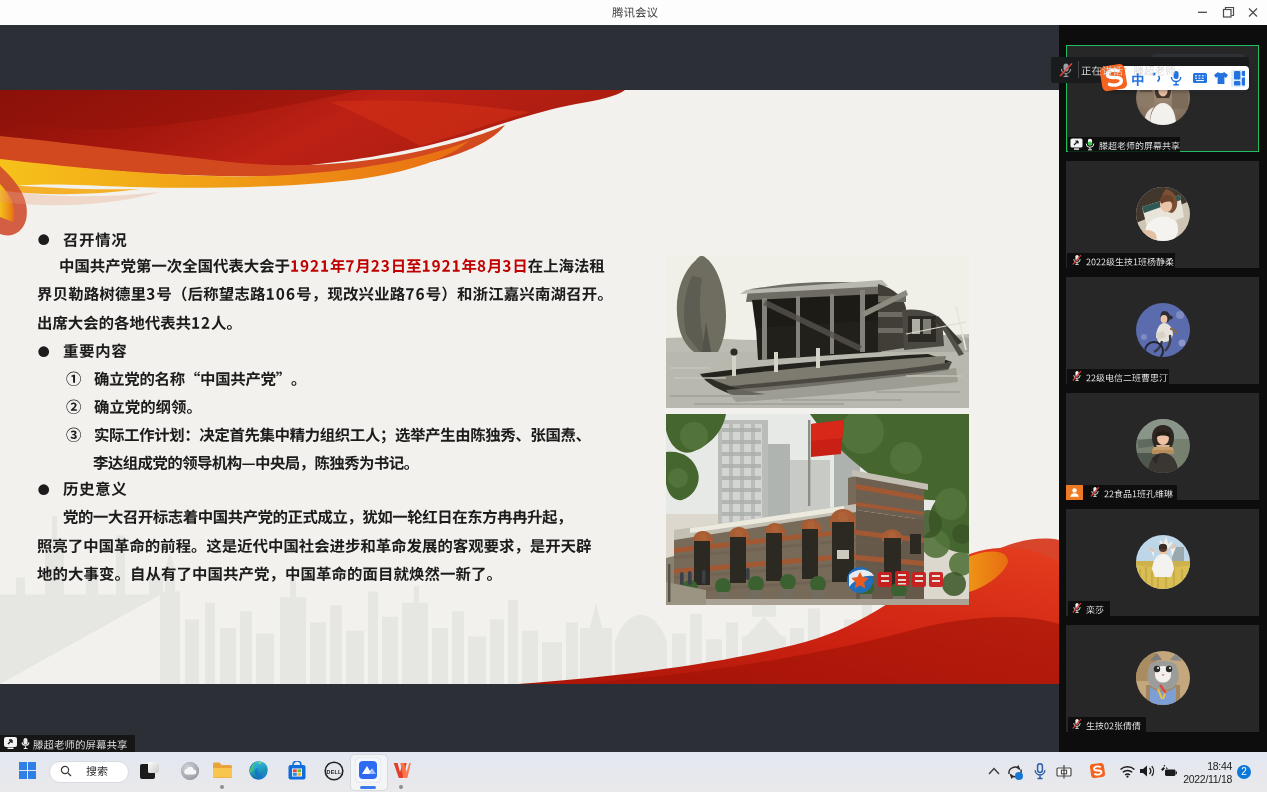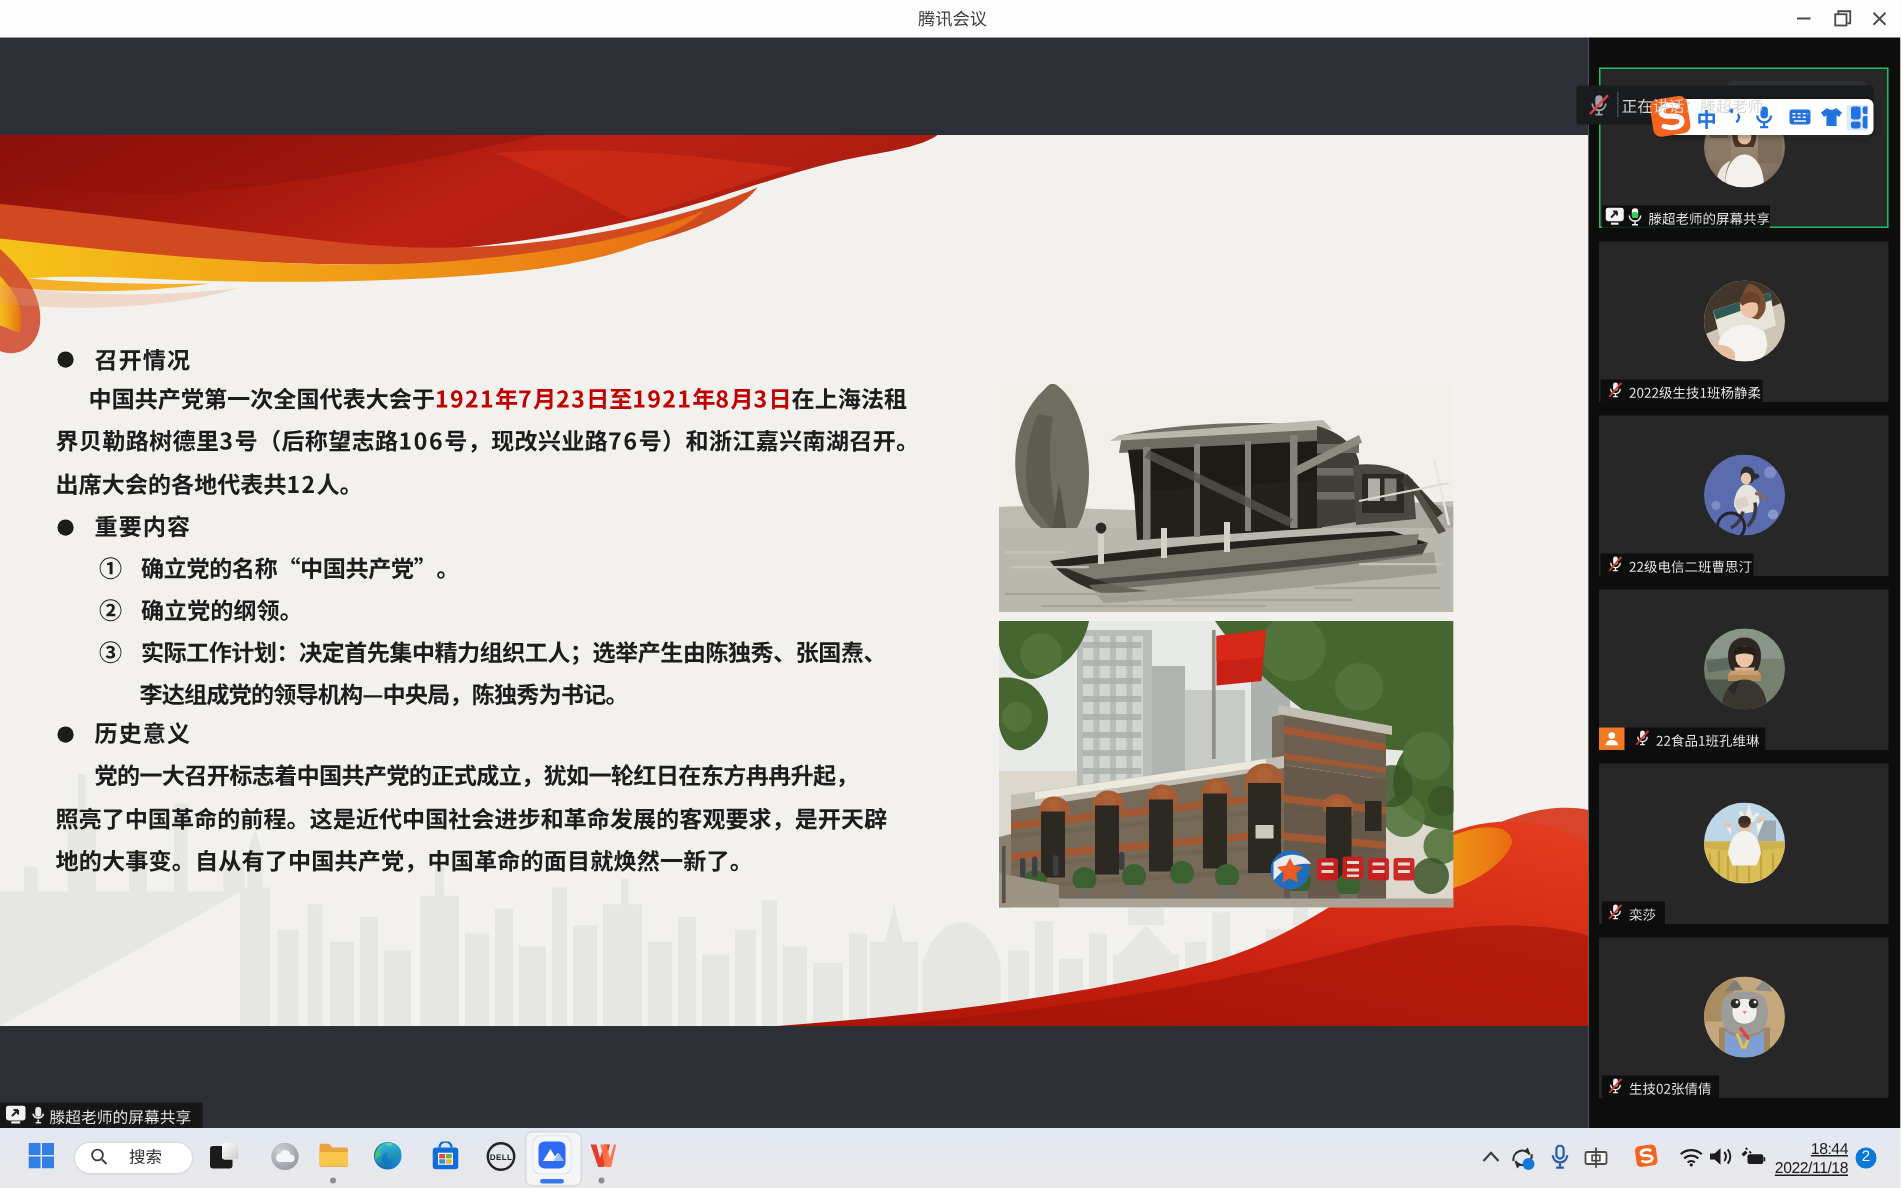--- a/index.html
+++ b/index.html
@@ -1267,21 +1267,21 @@
   <path d="M1 5 h3 l4 -3.5 v11 l-4 -3.5 h-3 z" fill="#1c1c1c"></path>
   <path d="M10.5 4 a4.5 4.5 0 0 1 0 6 M12.8 2.2 a7.5 7.5 0 0 1 0 9.6" stroke="#1c1c1c" stroke-width="1.3" fill="none"></path>
 </svg>
 <svg class="abs" style="left:1160px;top:764px;" width="17" height="13" viewBox="0 0 17 13">
   <path d="M1 5.5 L3.5 3 L5 4.5 L2.5 7 Z" fill="#1c1c1c"></path>
   <path d="M3.8 1.2 L5 2.4 M6.2 3.6 L7.4 4.8" stroke="#1c1c1c" stroke-width="1.1"></path>
   <rect x="5" y="5.5" width="10.5" height="6.5" rx="1.4" fill="#1c1c1c"></rect>
   <rect x="15.7" y="7.4" width="1.2" height="2.8" fill="#1c1c1c"></rect>
 </svg>
 
-<div class="abs" style="left:1150px;top:760px;width:82px;height:26px;color:#1b1b1b;font-size:10.5px;line-height:12.5px;letter-spacing:-0.3px;text-align:right;text-decoration:underline;">18:44<br>2022/11/18</div>
+<div class="abs" style="left:1150px;top:760px;width:82px;height:26px;color:#1b1b1b;font-size:10.5px;line-height:12.5px;letter-spacing:-0.3px;text-align:right;">18:44<br>2022/11/18</div>
 <div class="abs" style="left:1237px;top:765px;width:14px;height:14px;border-radius:7px;background:#0b77d9;color:#fff;font-size:10px;line-height:14px;text-align:center;">2</div>
 
 <svg class="abs" style="left:611.5px;top:5.1px" width="59" height="16" viewBox="0 0 59 16">
     <g transform="translate(0,11.7) scale(0.011500,-0.011500)">
       <g fill="#3c3c3c">
         <use href="#r0" x="0"></use>
         <use href="#r1" x="1000"></use>
         <use href="#r2" x="2000"></use>
         <use href="#r3" x="3000"></use>
       </g>

